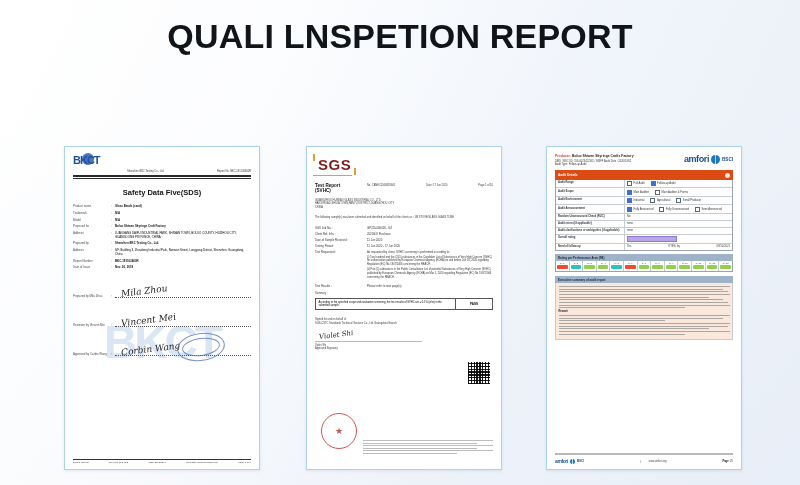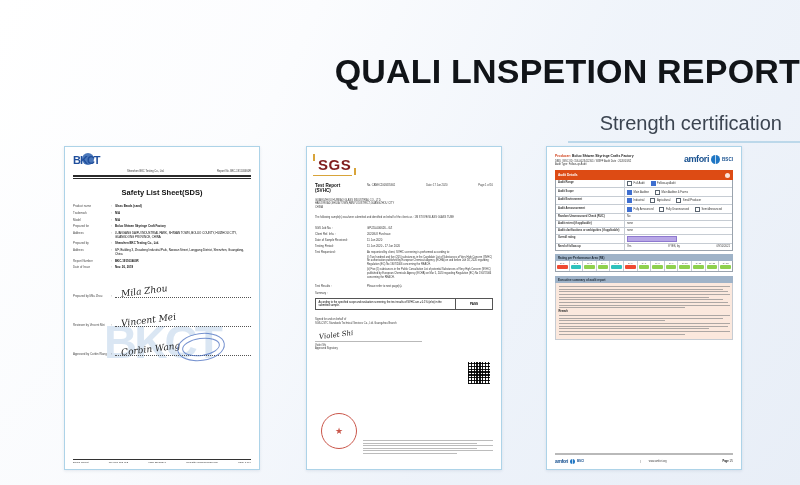--- a/index.html
+++ b/index.html
@@ -12,21 +12,21 @@
   .stage{
     position:relative;width:800px;height:485px;
     background:
       linear-gradient(180deg,#ffffff 0%,#ffffff 26%,#f4f7fb 50%,#eef3f9 78%,#e9eff7 100%);
   }
   .stage:before{
     content:"";position:absolute;inset:0;
     background:linear-gradient(115deg,#ffffff 0%,#fbfcfe 30%,#eef3fa 62%,#e8eef7 100%);
     opacity:.9;
   }
-  .hdr{position:absolute;left:0;right:0;top:18px;text-align:right;z-index:3;margin-top:35px;}
+  .hdr{position:absolute;left:0;right:0;top:18px;text-align:center;z-index:3;}
   .title{
     font-size:34px;font-weight:bold;letter-spacing:.2px;color:#111418;
     font-family:"Liberation Sans", sans-serif;line-height:1.1;
   }
   .subwrap{margin-top:22px;display:inline-block;}
   .sub{
     font-size:20px;color:#3b4450;font-weight:normal;padding:0 18px 6px 18px;
   }
   .subrule{height:2px;background:#bcd8ea;width:232px;margin:0 auto;}
   
@@ -144,41 +144,37 @@
   .pg{font-size:2.6px;color:#333;}
   .pg b{color:#111;}
 </style>
 </head>
 <body>
 
 <div class="stage">
 
   <div class="hdr">
     <div class="title">QUALI LNSPETION REPORT</div>
-    <div class="subwrap">
-      <div class="sub">Strength certification</div>
-      <div class="subrule"></div>
-    </div>
   </div>
 
   <div class="doc" id="doc1">
     <div class="pad">
       <div class="d1-head">
         <div class="bkc-logo">
           <span class="disc"></span><span>BKCT</span>
         </div>
       </div>
       <div style="display:flex;justify-content:space-between;margin-top:4px;">
         <div class="t" style="margin-left:54px;">Shenzhen BKC Testing Co., Ltd.</div>
         <div class="t">Report No. BKC-191103460R</div>
       </div>
       <div class="rule2"></div>
       <div class="rule1"></div>
 
-      <div class="d1title">Safety List Sheet(SDS)</div>
+      <div class="d1title">Safety Data Five(SDS)</div>
 
       <div>
         <div class="kv">
             <div class="k">Product name</div>
             <div class="c">:</div>
             <div class="v b">Glass Beads (sand)</div>
           </div>
         <div class="kv">
             <div class="k">Trademark</div>
             <div class="c">:</div>

